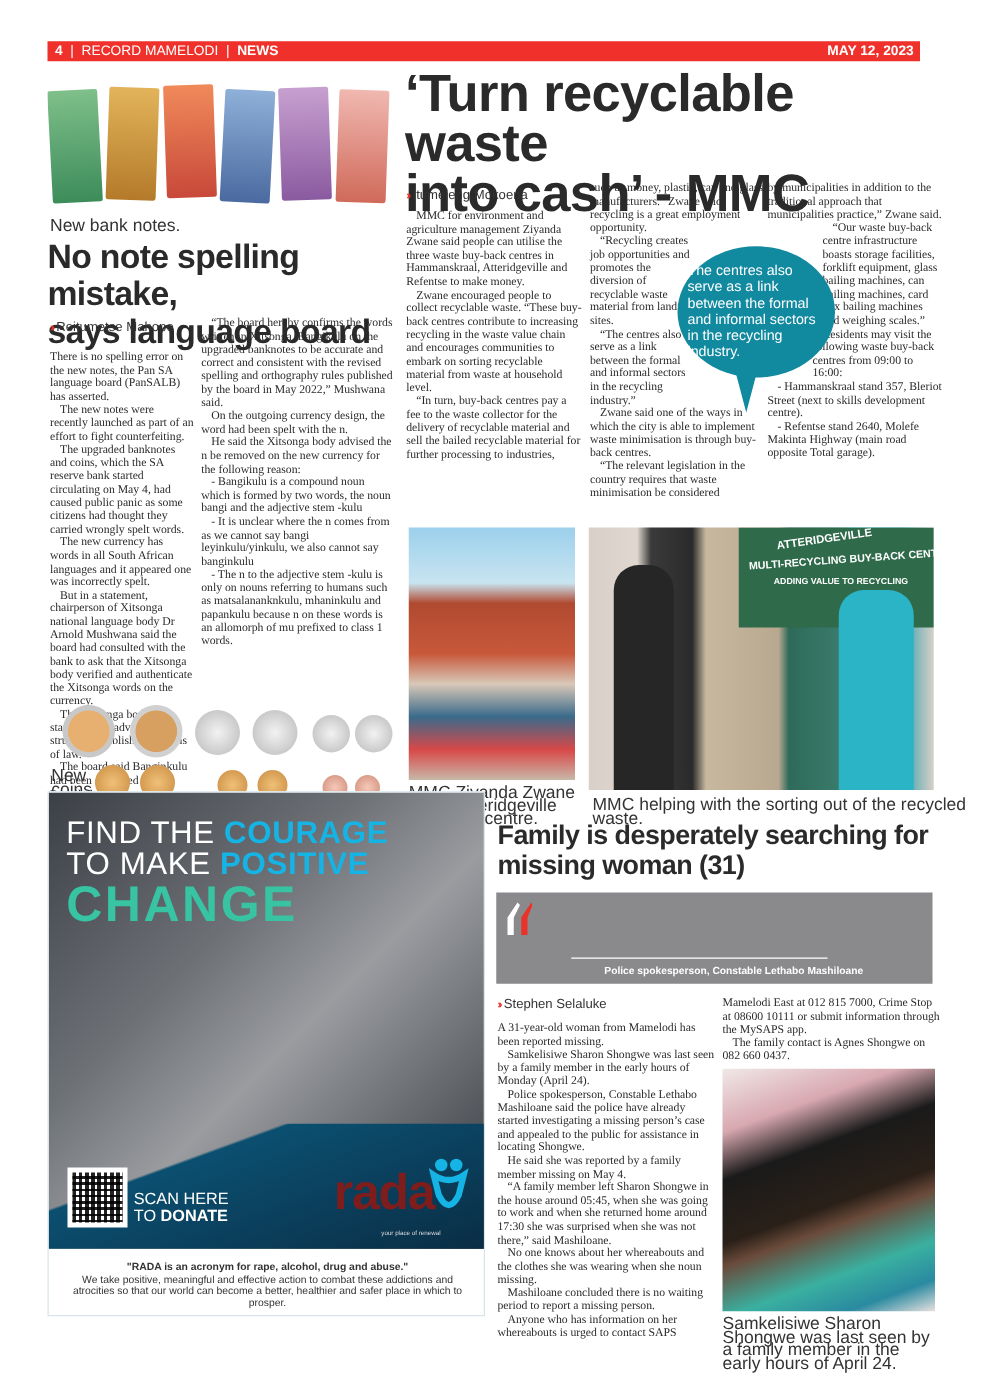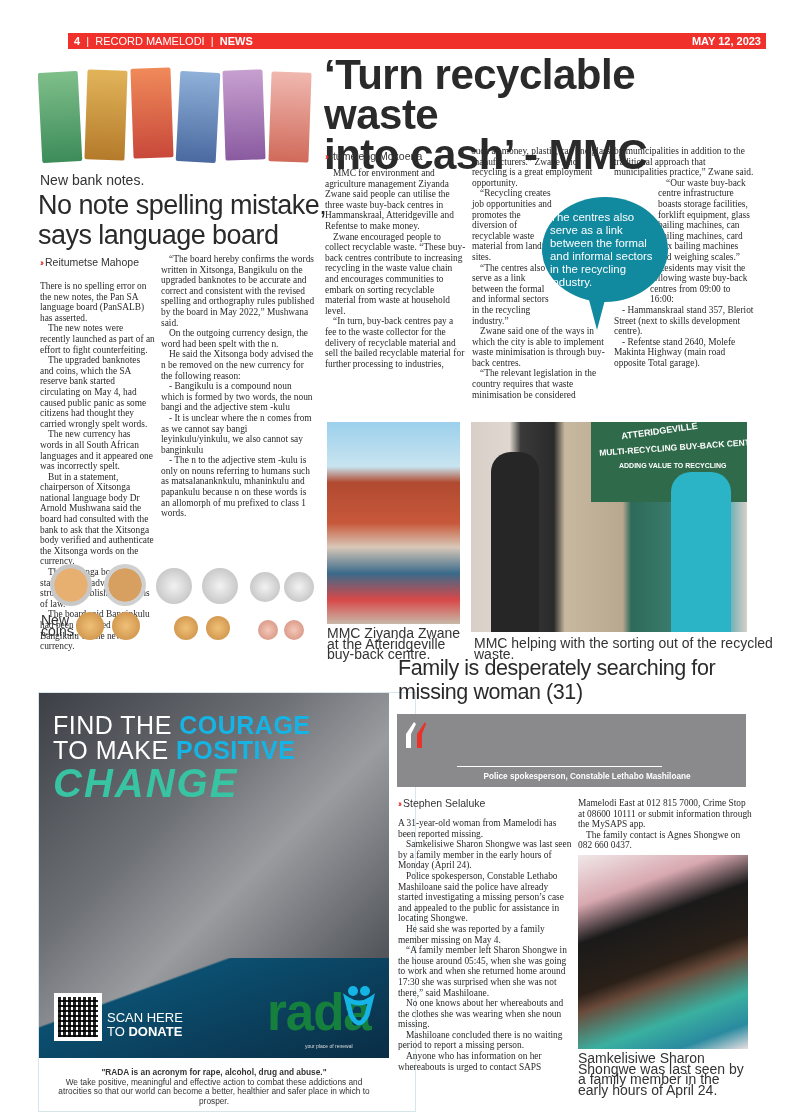--- a/index.html
+++ b/index.html
@@ -1,25 +1,25 @@
 <!DOCTYPE html>
 <html><head>
 <meta charset="utf-8">
 <style>
   html,body{margin:0;padding:0;background:#fff;}
   body{width:786px;height:1113px;position:relative;overflow:hidden;font-family:"Liberation Serif",serif;color:#222;}
   .abs{position:absolute;}
   .sans{font-family:"Liberation Sans",sans-serif;}
-  .cond{font-family:"Liberation Sans",sans-serif;letter-spacing:-0.02em;}
+  .cond{font-family:"Liberation Sans",sans-serif;letter-spacing:-0.02em;font-weight:bold;}
   .body-text{font-family:"Liberation Serif",serif;font-size:9.4px;line-height:10.6px;color:#2a2a2a;}
   .body-text p{margin:0;text-indent:8px;}
   .body-text p.first{text-indent:0;}
 
   
-  .topbar{left:38px;top:33px;width:698px;height:16px;background:#f0302a;color:#fff;font-family:"Liberation Sans",sans-serif;font-size:11px;line-height:16px;margin-left:30px;}
+  .topbar{left:38px;top:33px;width:698px;height:16px;background:#f0302a;color:#fff;font-family:"Liberation Sans",sans-serif;font-size:11px;line-height:16px;}
   .topbar .left{position:absolute;left:6px;top:0;}
   .topbar .right{position:absolute;right:5px;top:0;font-weight:bold;}
   .topbar b{font-weight:bold;}
 
   .byline{font-family:"Liberation Sans",sans-serif;font-size:10.5px;color:#333;}
   .byline .arrows{color:#e8322a;font-weight:bold;margin-right:3px;font-size:9px;letter-spacing:-2px;}
 
   .caption{font-family:"Liberation Sans",sans-serif;font-size:14px;line-height:10.5px;color:#333;}
 
   
@@ -31,33 +31,33 @@
 
   .bubble{left:542px;top:197px;width:126px;height:105px;border-radius:50%;background:#11899f;color:#fff;font-family:"Liberation Sans",sans-serif;font-size:11.4px;line-height:13px;text-align:left;display:flex;align-items:center;justify-content:center;padding:0 8px;box-sizing:border-box;}
   .bubble-tail{left:588px;top:296px;width:0;height:0;border-left:9px solid transparent;border-right:9px solid transparent;border-top:34px solid #11899f;}
 
   .quote-box{left:397px;top:714px;width:349px;height:73px;background:#8a8a8d;color:#fff;}
   .quote-box .qmark{position:absolute;left:7px;top:6px;width:22px;height:30px;}
   .quote-box .qtext{position:absolute;left:34px;top:4px;width:312px;font-family:"Liberation Sans",sans-serif;font-size:11.1px;line-height:13.2px;text-align:center;}
   .quote-box .qline{position:absolute;left:60px;top:52px;width:205px;height:1px;background:#fff;}
   .quote-box .qattr{position:absolute;left:34px;top:58px;width:312px;text-align:center;font-family:"Liberation Sans",sans-serif;font-weight:bold;font-size:8.2px;}
 
-  .ad{left:38px;top:692px;width:378px;height:420px;border:1px solid #d6e6ea;box-sizing:border-box;overflow:hidden;background:#fff;padding-left:47px;}
+  .ad{left:38px;top:633px;width:350px;height:420px;border:1px solid #d6e6ea;box-sizing:border-box;overflow:hidden;background:#fff;padding-left:47px;}
   .ad .bg{position:absolute;left:0;top:0;width:350px;height:365px;background:linear-gradient(135deg,#3c3f45 0%,#6d7075 35%,#9a9ca0 55%,#5e6166 80%,#2d3036 100%);}
   .ad .band{position:absolute;left:0;top:265px;width:350px;height:100px;background:linear-gradient(160deg,transparent 0%,transparent 30%,#0b4f70 31%,#0a2d45 100%);}
   .ad .hl{position:absolute;left:14px;top:20px;font-family:"Liberation Sans",sans-serif;font-size:25px;line-height:25px;color:#fff;letter-spacing:0.5px;}
   .ad .hl b{color:#16b4e4;}
-  .ad .change{position:absolute;left:14px;top:70px;font-family:"Liberation Sans",sans-serif;font-weight:bold;font-size:40px;line-height:40px;color:#38c3a3;letter-spacing:2px;font-style:italic;}
+  .ad .change{position:absolute;left:14px;top:70px;font-family:"Liberation Sans",sans-serif;font-weight:bold;font-size:40px;line-height:40px;color:#38c3a3;letter-spacing:2px;}
   .ad .qr{position:absolute;left:15px;top:300px;width:48px;height:48px;background:#fff;padding:4px;box-sizing:border-box;}
   .ad .qr-inner{width:100%;height:100%;background:
      repeating-linear-gradient(90deg,#222 0 3px,#fff 3px 5px),
      repeating-linear-gradient(0deg,#222 0 2px,#fff 2px 5px);background-blend-mode:multiply;}
   .ad .scan{position:absolute;left:68px;top:318px;color:#fff;font-family:"Liberation Sans",sans-serif;font-size:13px;line-height:14px;}
   .ad .scan b{font-weight:bold;}
-  .ad .logo{position:absolute;left:228px;top:300px;font-family:"Liberation Sans",sans-serif;font-size:51px;line-height:40px;color:#15803d;font-weight:bold;letter-spacing:-1px;}
+  .ad .logo{position:absolute;left:228px;top:300px;font-family:"Liberation Sans",sans-serif;font-size:40px;line-height:40px;color:#7f1d1d;font-weight:bold;letter-spacing:-1px;}
   .ad .logo-fig{position:absolute;left:304px;top:292px;width:32px;height:48px;}
   .ad .tag{position:absolute;left:266px;top:350px;font-family:"Liberation Sans",sans-serif;font-size:5px;color:#ddd;}
   .ad .foot{position:absolute;left:10px;top:375px;width:330px;text-align:center;font-family:"Liberation Sans",sans-serif;font-size:8.3px;line-height:9.6px;color:#333;}
   .ad .foot b{font-weight:bold;}
 </style>
 </head>
 <body>
 
 <div class="abs topbar">
   <span class="left">

